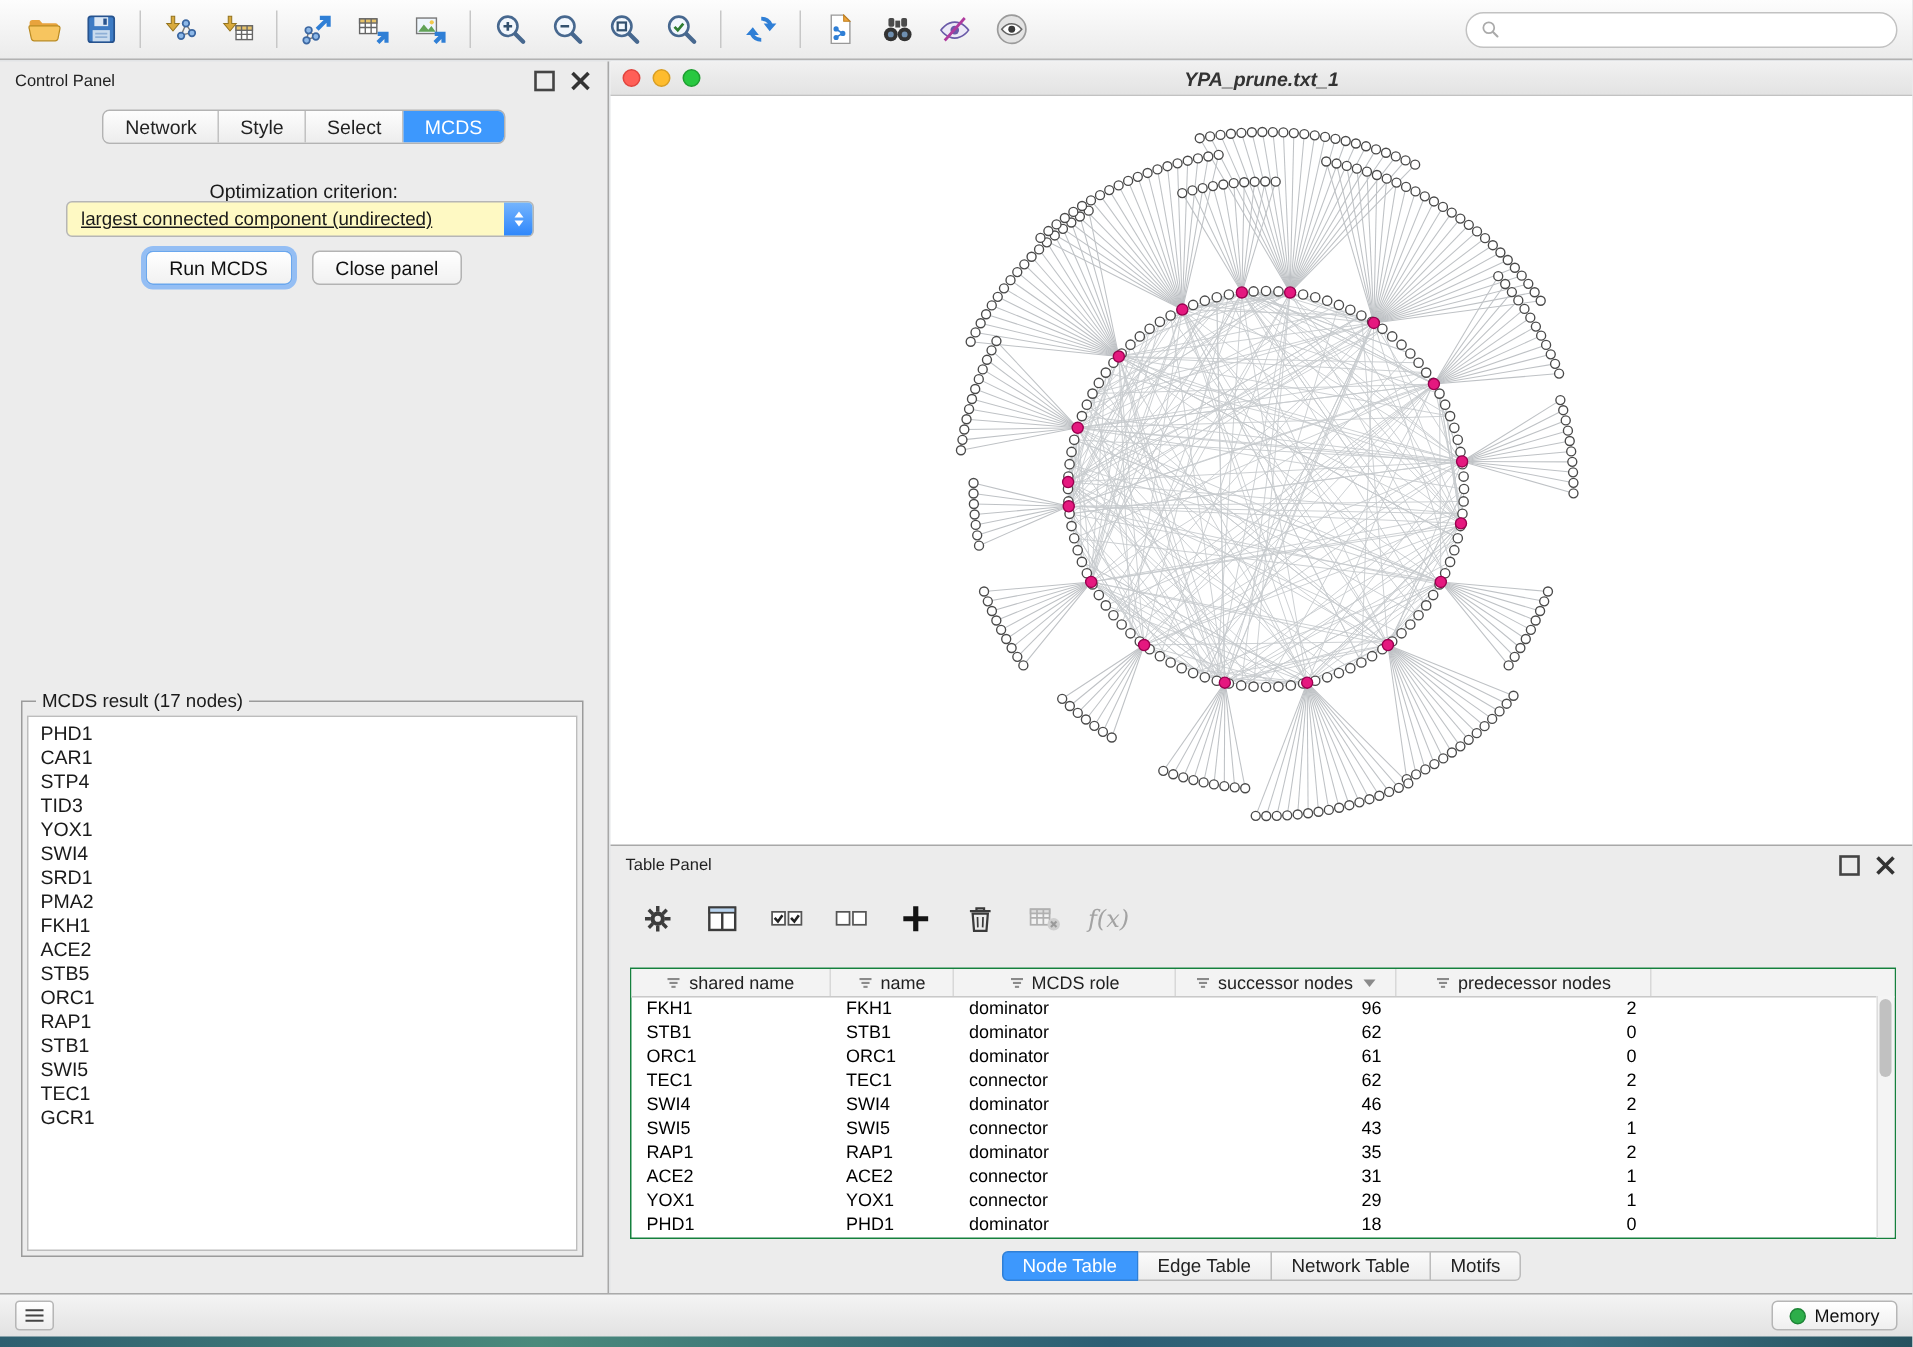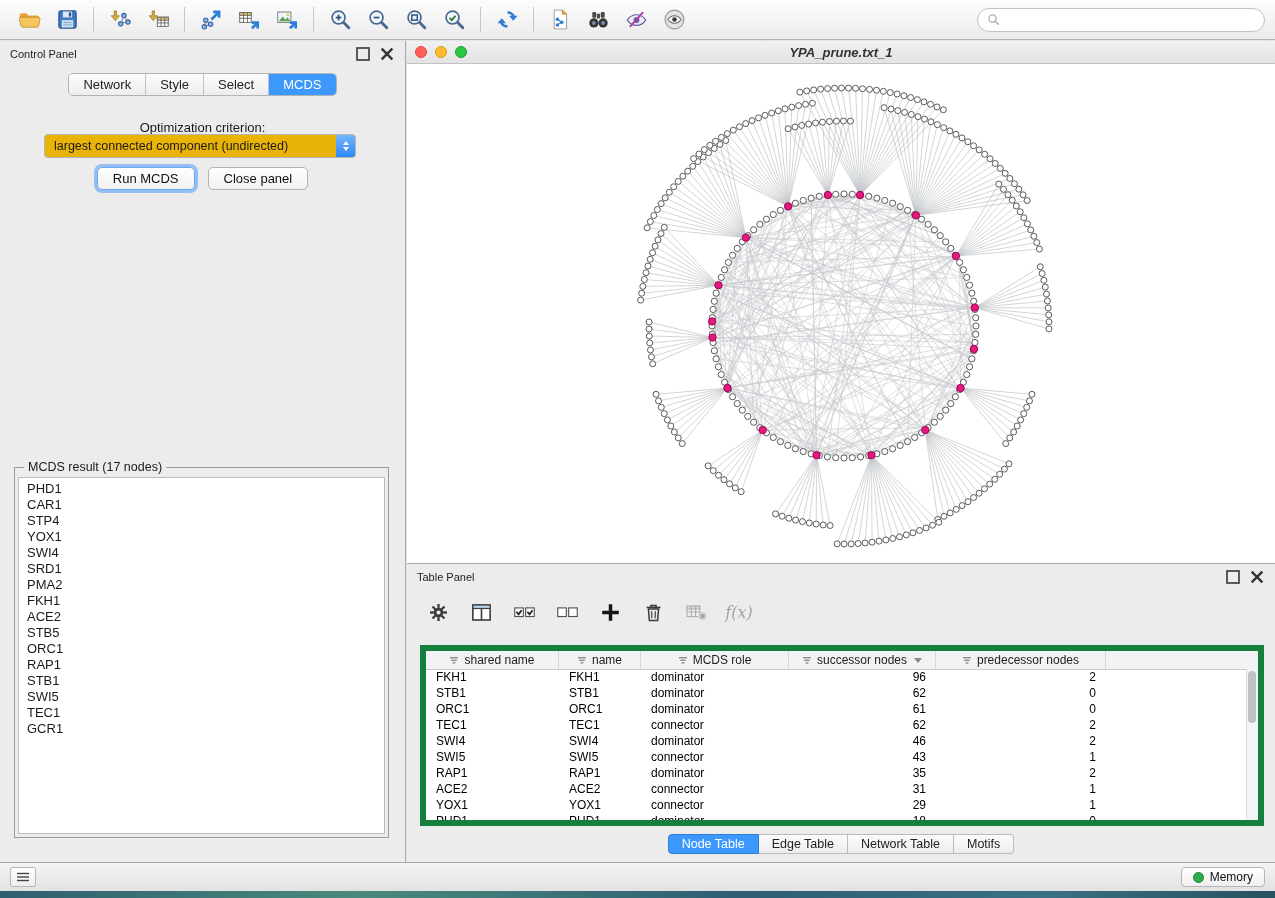--- a/index.html
+++ b/index.html
@@ -28,22 +28,22 @@
   .panel-header .spacer{flex:1;}
   .ph-btn{width:16px;height:16px;display:flex;align-items:center;justify-content:center;
     margin-left:8px;background:none;border:none;padding:0;}
   .seg{display:flex;justify-content:center;margin-top:6px;}
   .seg-inner{display:flex;border:1px solid #b3b3b3;border-radius:5px;overflow:hidden;}
   .seg-tab{padding:3px 14px;font-size:13px;border-right:1px solid #c2c2c2;
     background:linear-gradient(#fdfdfd,#ededed);color:#222;}
   .seg-tab:last-child{border-right:none;}
   .seg-tab.active{background:#3d98fd;color:#fff;}
   #opt-label{text-align:center;margin-top:24px;font-size:13px;}
-  #dropdown{position:absolute;left:44px;top:93px;width:312px;height:24px;background:#eab308;
-    border:1px solid #b6b6b6;border-radius:4px;display:flex;align-items:center;box-sizing:border-box;}
+  #dropdown{position:absolute;left:44px;top:93px;width:312px;height:24px;background:#fef9c3;
+    border:1px solid #b6b6b6;border-radius:4px;display:flex;align-items:center;box-sizing:border-box;text-decoration:underline;}
   #dropdown .dd-text{flex:1;padding:0 9px;font-size:12.5px;white-space:nowrap;overflow:hidden;}
   .dd-stepper{width:19px;align-self:stretch;background:linear-gradient(#74b4fd,#2f87fb);
     border-radius:0 3px 3px 0;display:flex;flex-direction:column;align-items:center;justify-content:center;gap:2px;flex:none;}
   .dd-up{width:0;height:0;border-left:3.5px solid transparent;border-right:3.5px solid transparent;border-bottom:4.5px solid #fff;}
   .dd-down{width:0;height:0;border-left:3.5px solid transparent;border-right:3.5px solid transparent;border-top:4.5px solid #fff;}
   #btn-row{position:absolute;top:126px;left:0;right:0;display:flex;justify-content:center;gap:13px;}
   .mac-btn{background:linear-gradient(#ffffff,#f1f1f1);border:1px solid #b3b3b3;border-radius:5px;
     padding:3px 15px;font:13px "Liberation Sans",sans-serif;color:#111;}
   .mac-btn.focused{box-shadow:0 0 0 3px rgba(90,160,250,.6);border-color:#6aa7ee;}
   #result-legend{position:absolute;top:419px;left:24px;background:#ececec;padding:0 4px;font-size:12.5px;z-index:2;}
@@ -64,21 +64,21 @@
   #net-title{position:absolute;left:0;right:0;text-align:center;font-weight:700;font-size:13px;color:#333;font-style:italic;}
   #net-svg{display:block;}
 
   
   #table-panel{position:absolute;left:407px;top:564px;right:0;bottom:36px;background:#ececec;}
   #tp-toolbar{position:absolute;top:28px;left:0;right:0;height:40px;display:flex;align-items:center;
     padding:0 16px;gap:13px;}
   #tp-toolbar .icon-btn{width:30px;}
   .fx-label{font-family:"DejaVu Serif",serif;font-style:italic;font-size:16px;color:#a3a3a3;padding:0 4px;}
   #tbl{position:absolute;left:13px;top:81px;width:844px;height:181px;background:#fff;
-    border:6px solid #15803d;box-sizing:border-box;}
+    border:1px solid #15803d;box-sizing:border-box;}
   .thead{display:flex;height:18px;background:#f3f3f3;border-bottom:1px solid #c9c9c9;}
   .th{display:flex;align-items:center;justify-content:center;gap:5px;border-right:1px solid #d8d8d8;
     font-size:12px;color:#222;box-sizing:border-box;overflow:hidden;white-space:nowrap;}
   .c0{width:133px;}.c1{width:82px;}.c2{width:148px;}.c3{width:147px;}.c4{width:170px;}
   .c5{flex:1;border-right:none;}
   .tbody{position:absolute;top:18px;left:0;right:11px;bottom:0;overflow:hidden;}
   .tr{display:flex;height:16px;line-height:16px;font-size:12px;color:#000;}
   .td{padding:0 10px;box-sizing:border-box;white-space:nowrap;overflow:hidden;}
   .td.c3,.td.c4{text-align:right;}
   .sort-chevron{width:0;height:0;border-left:4px solid transparent;border-right:4px solid transparent;
@@ -303,20 +303,21 @@
     <div id="btn-row">
       <button class="mac-btn focused">Run MCDS</button>
       <button class="mac-btn">Close panel</button>
     </div>
     <span id="result-legend">MCDS result (17 nodes)</span>
     <div id="result-box">
       <div id="result-list">
           <div class="mcds-item">PHD1</div>
           <div class="mcds-item">CAR1</div>
           <div class="mcds-item">STP4</div>
+          <div class="mcds-item">TID3</div>
           <div class="mcds-item">YOX1</div>
           <div class="mcds-item">SWI4</div>
           <div class="mcds-item">SRD1</div>
           <div class="mcds-item">PMA2</div>
           <div class="mcds-item">FKH1</div>
           <div class="mcds-item">ACE2</div>
           <div class="mcds-item">STB5</div>
           <div class="mcds-item">ORC1</div>
           <div class="mcds-item">RAP1</div>
           <div class="mcds-item">STB1</div>

